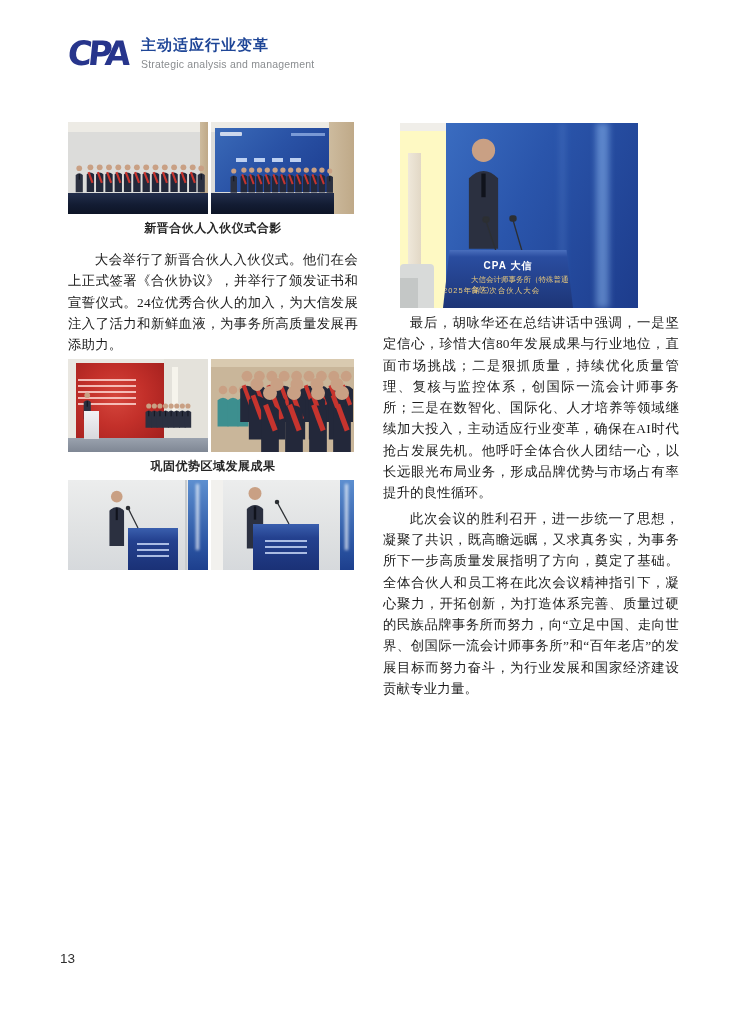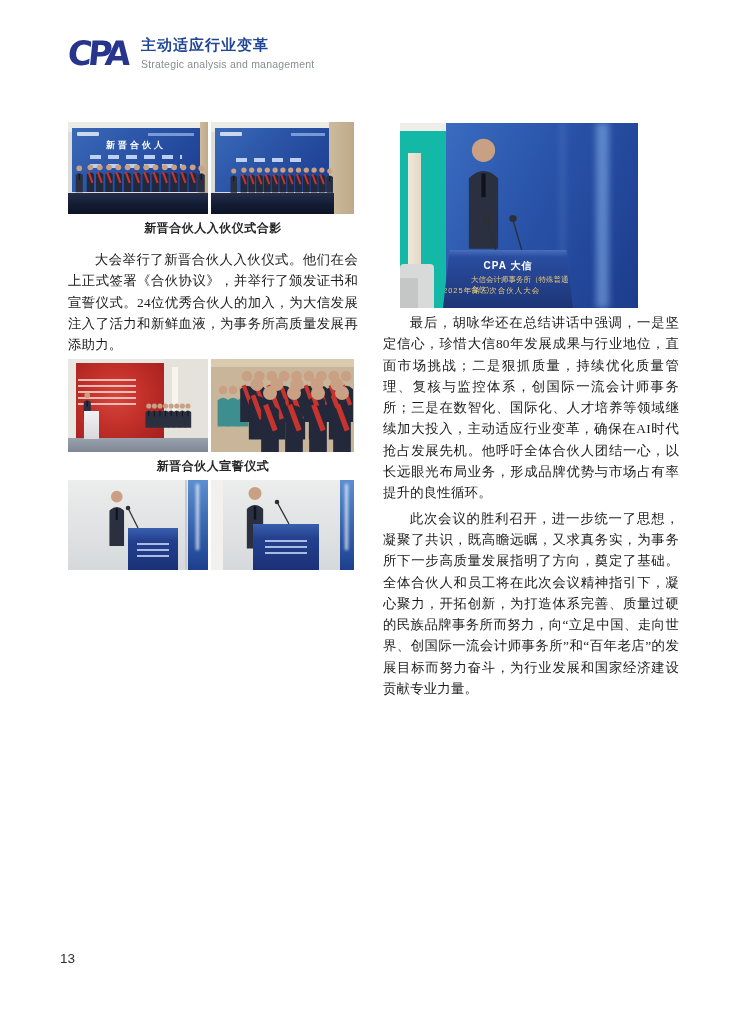--- a/index.html
+++ b/index.html
@@ -110,27 +110,20 @@
     </div>
   </div>
 
   <div class="col col-left">
 
     <figure>
       <div class="photo-pair">
         <div class="photo blue" style="width:140px;height:92px">
           <div class="abs ph-ceiling"></div>
           <div class="abs wall-tan" style="right:0;width:8px"></div>
-          <div class="abs blue-screen" style="left:4px;top:6px;width:128px;height:64px">
-            <div class="abs screen-logo"></div>
-            <div class="abs screen-side"></div>
-            <div class="screen-title">新晋合伙人</div>
-            <div class="abs name-row" style="top:27px"></div>
-            <div class="abs name-row" style="top:36px"></div>
-          </div>
           <svg class="people" width="140" height="92" viewBox="0 0 140 92">
               <use href="#sym-suit" transform="translate(6,43) scale(1.05)"></use>
               <use href="#sym-sash" transform="translate(17,42) scale(1.08)"></use>
               <use href="#sym-sash" transform="translate(26.3,42) scale(1.08)"></use>
               <use href="#sym-sash" transform="translate(35.6,42) scale(1.08)"></use>
               <use href="#sym-sash" transform="translate(44.900000000000006,42) scale(1.08)"></use>
               <use href="#sym-sash" transform="translate(54.2,42) scale(1.08)"></use>
               <use href="#sym-sash" transform="translate(63.5,42) scale(1.08)"></use>
               <use href="#sym-sash" transform="translate(72.80000000000001,42) scale(1.08)"></use>
               <use href="#sym-sash" transform="translate(82.10000000000001,42) scale(1.08)"></use>
@@ -214,21 +207,21 @@
               <use href="#sym-sash" transform="translate(74,18) scale(2.4)"></use>
               <use href="#sym-sash" transform="translate(94,18) scale(2.4)"></use>
               <use href="#sym-sash" transform="translate(114,18) scale(2.4)"></use>
               <use href="#sym-sash" transform="translate(46,26) scale(2.6)"></use>
               <use href="#sym-sash" transform="translate(70,26) scale(2.6)"></use>
               <use href="#sym-sash" transform="translate(94,26) scale(2.6)"></use>
               <use href="#sym-sash" transform="translate(118,26) scale(2.6)"></use>
             </svg>
         </div>
       </div>
-      <figcaption class="caption">新晋合伙人宣誓仪式</figcaption>
+      <figcaption class="caption">巩固优势区域发展成果</figcaption>
     </figure>
 
 
     <figure style="margin-top:5px">
       <div class="photo-pair">
         <div class="photo room-bg" style="width:140px;height:90px">
           <div class="abs blue-panel" style="left:120px;width:20px"></div>
           <div class="abs panel-streak" style="left:128px"></div>
           <div class="abs" style="left:117px;top:0;bottom:0;width:2px;background:#c9ccce"></div>
           <svg class="people" width="140" height="90" viewBox="0 0 140 90">
@@ -258,21 +251,21 @@
           </svg>
         </div>
       </div>
     </figure>
 
   </div>
 
   <div class="col col-right">
 
     <figure style="margin-top:3px">
-      <div class="photo" style="width:238px;height:185px;margin-left:17px;background:#14b8a6">
+      <div class="photo" style="width:238px;height:185px;margin-left:17px;background:#fef9c3">
         <div class="abs" style="left:0;top:0;width:46px;height:8px;background:#f0eee9"></div>
         <div class="abs p7-door" style="left:8px;top:30px;width:13px;height:130px"></div>
         <div class="abs p7-screen" style="left:46px;top:0;width:192px;height:185px"></div>
         <div class="abs p7-streak" style="left:196px;width:13px"></div>
         <div class="abs p7-streak" style="left:160px;width:5px;opacity:.35"></div>
         <svg class="people" width="238" height="185" viewBox="0 0 238 185">
             <use href="#sym-suit" transform="translate(62,14) scale(4.3)"></use>
           </svg>
         <svg class="abs" style="left:0;top:0" width="238" height="185" viewBox="0 0 238 185">
           <line class="mic" x1="96" y1="128" x2="86" y2="98"></line>

